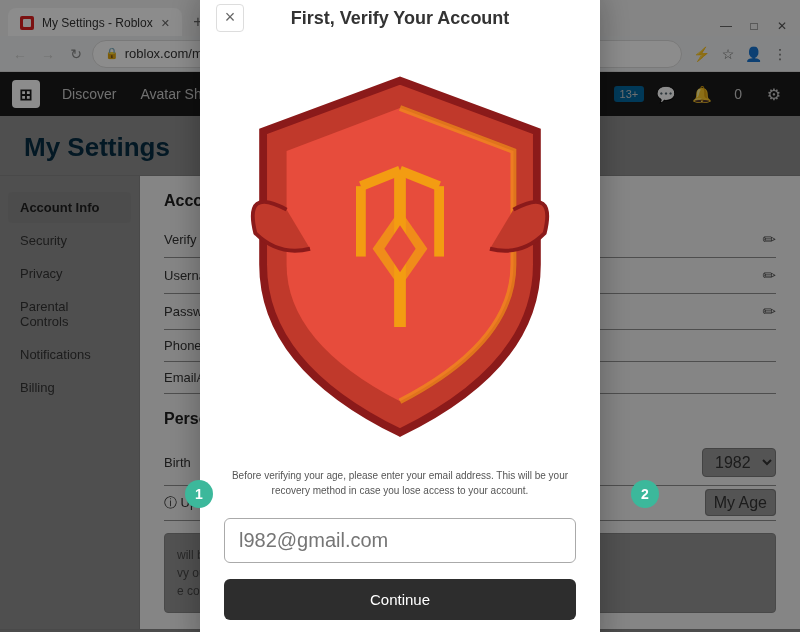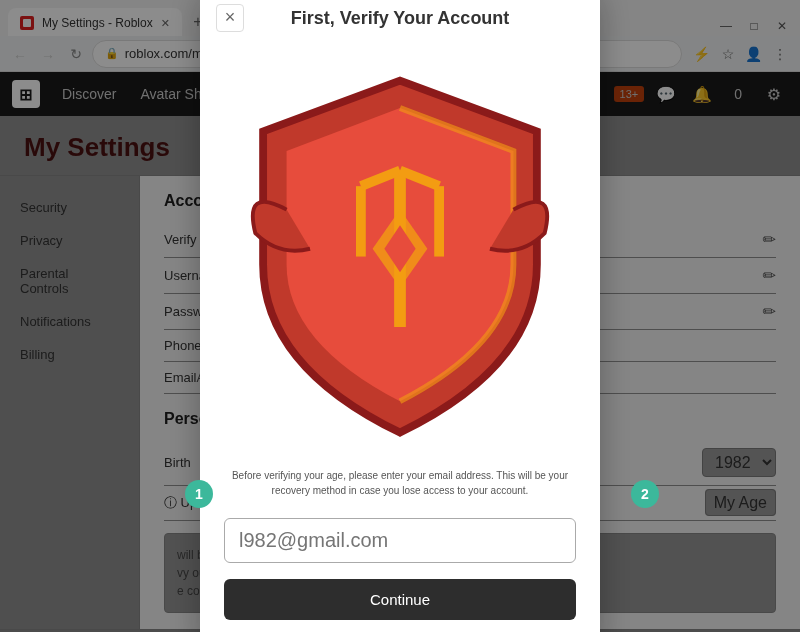--- a/index.html
+++ b/index.html
@@ -23,27 +23,27 @@
 
     
     .roblox-nav { background: #1a1a1a; display: flex; align-items: center; padding: 0 12px; height: 44px; gap: 4px; }
     .roblox-logo { width: 28px; height: 28px; background: #fff; border-radius: 4px; display: flex; align-items: center; justify-content: center; margin-right: 8px; }
     .roblox-logo-inner { font-size: 16px; font-weight: 900; color: #1a1a1a; }
     .nav-link { color: #ccc; font-size: 14px; padding: 8px 10px; cursor: pointer; }
     .search-bar { background: #3a3a3a; border-radius: 4px; padding: 6px 12px; display: flex; align-items: center; gap: 6px; margin-left: 8px; }
     .search-bar input { background: transparent; border: none; outline: none; color: #ccc; font-size: 13px; width: 120px; }
     .search-icon { color: #888; font-size: 13px; }
     .nav-right { margin-left: auto; display: flex; align-items: center; gap: 8px; }
-    .age-badge { background: #c2410c; color: #ccc; font-size: 11px; padding: 2px 6px; border-radius: 3px; }
+    .age-badge { background: #0369a1; color: #ccc; font-size: 11px; padding: 2px 6px; border-radius: 3px; }
     .nav-icon-btn { color: #ccc; font-size: 16px; cursor: pointer; width: 28px; height: 28px; display: flex; align-items: center; justify-content: center; }
 
     
     .page { display: flex; flex-direction: column; position: relative; }
     .page-header { padding: 16px 24px 12px; background: #f2f2f2; border-bottom: 1px solid #e0e0e0; }
-    .page-title { font-size: 26px; font-weight: 600; color: #7f1d1d; }
+    .page-title { font-size: 26px; font-weight: 600; color: #0c4a6e; }
 
     
     .sidebar { width: 140px; padding: 16px 8px; border-right: 1px solid #e0e0e0; background: #f2f2f2; }
     .sidebar-item { padding: 8px 12px; font-size: 13px; color: #555; cursor: pointer; border-radius: 4px; margin-bottom: 2px; }
     .sidebar-item.active { color: #333; font-weight: 600; background: #e8e8e8; }
 
     
     .main-content { flex: 1; padding: 16px 24px; position: relative; }
     .section-title { font-size: 16px; font-weight: 600; color: #333; margin-bottom: 12px; }
     .settings-row { display: flex; align-items: center; padding: 8px 0; border-bottom: 1px solid #eee; font-size: 13px; color: #555; }
@@ -141,20 +141,21 @@
   </div>
 </div>
 
 <div class="page">
   <div class="page-header dimmed">
     <h1 class="page-title">My Settings</h1>
   </div>
   <div class="content-area dimmed">
 
     <div class="sidebar">
+      <div class="sidebar-item active">Account Info</div>
       <div class="sidebar-item">Security</div>
       <div class="sidebar-item">Privacy</div>
       <div class="sidebar-item">Parental Controls</div>
       <div class="sidebar-item">Notifications</div>
       <div class="sidebar-item">Billing</div>
     </div>
 
     <div class="main-content">
       <div class="section-title">Acco</div>
       <div class="settings-row">

